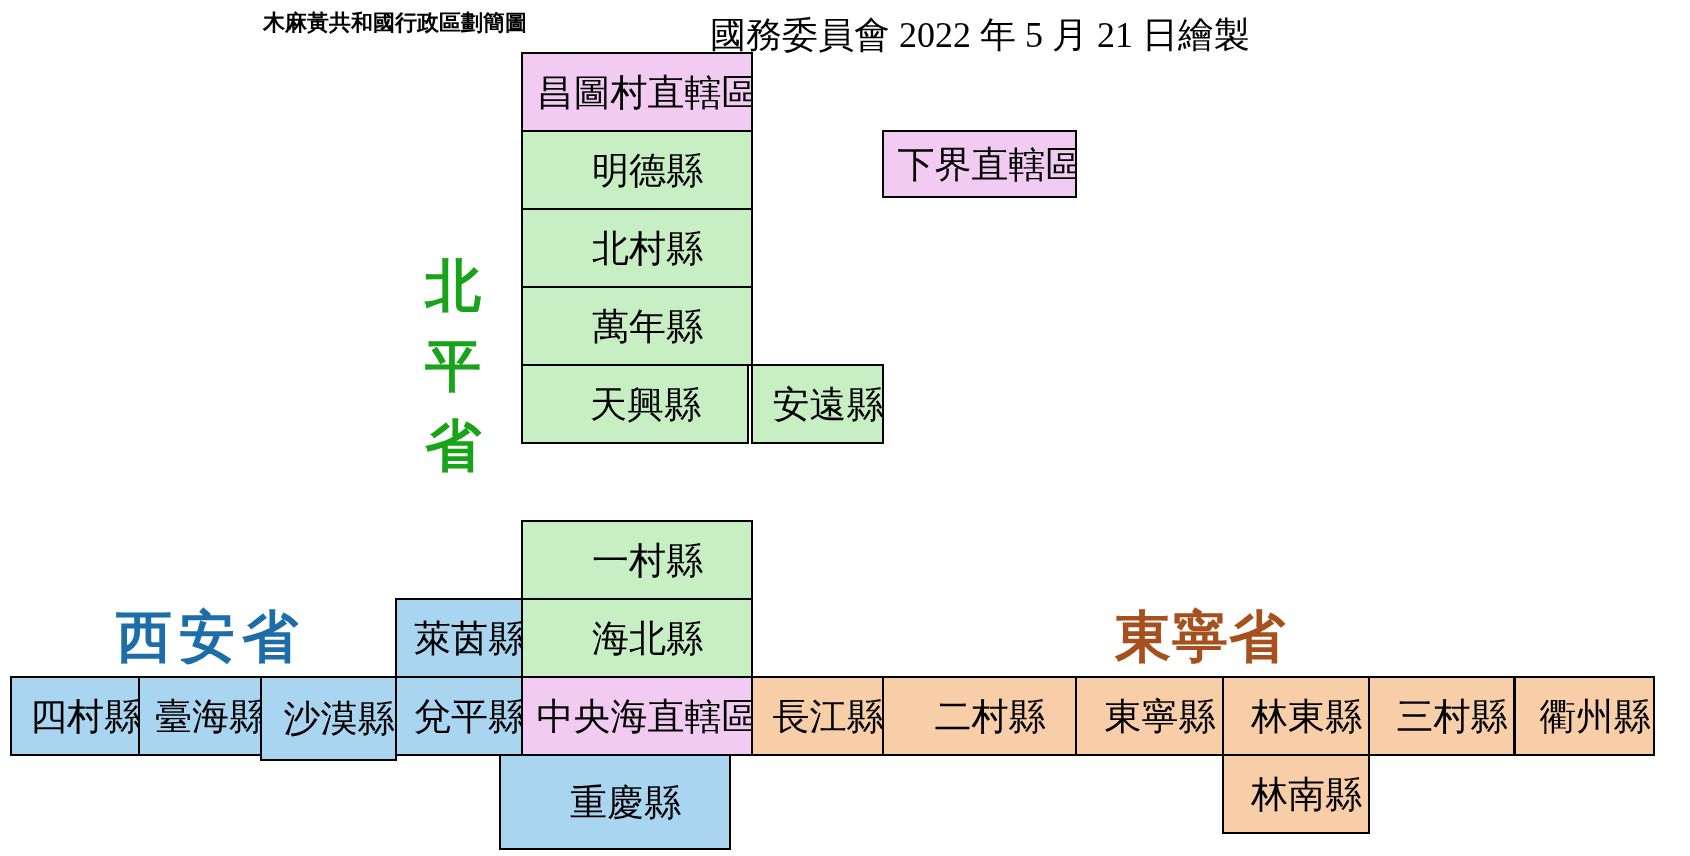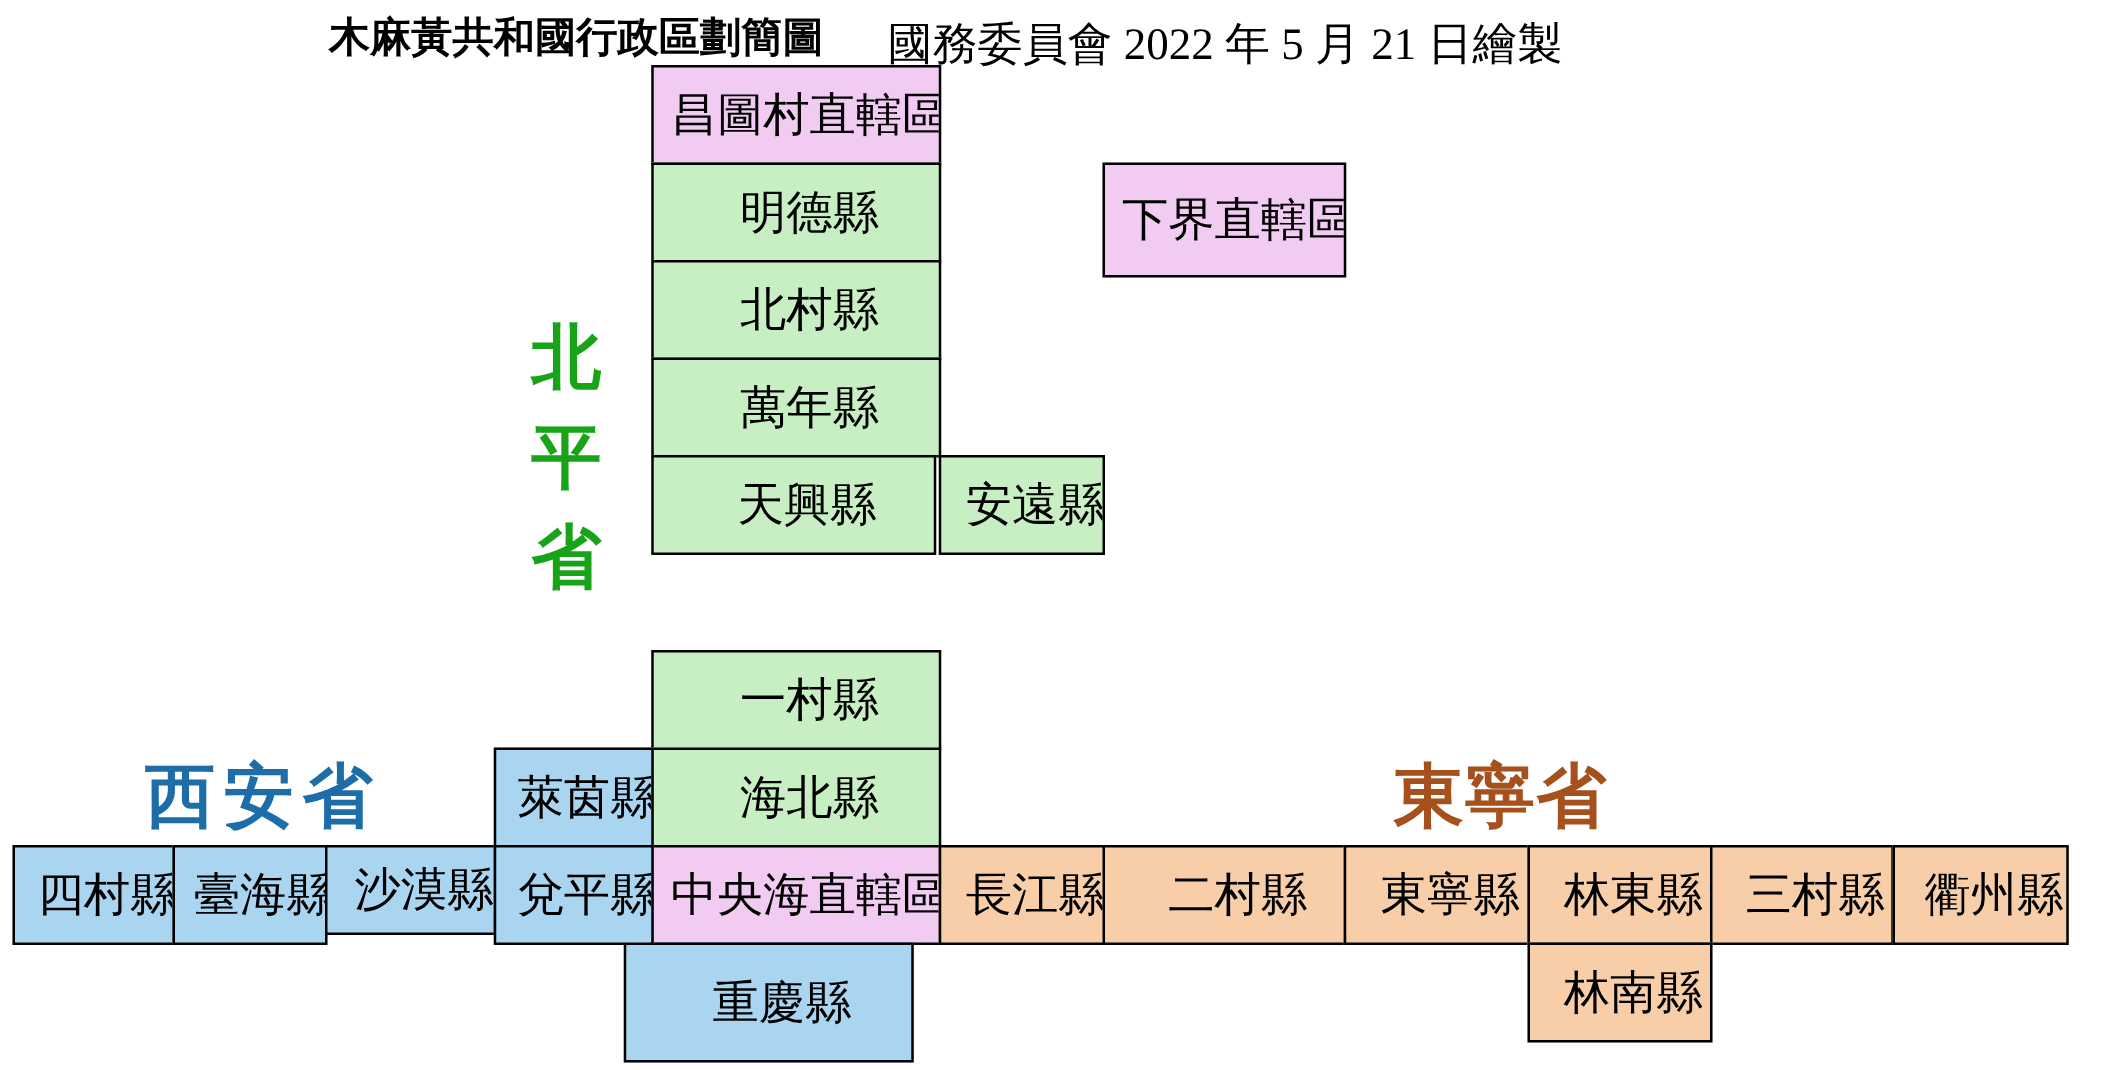--- a/index.html
+++ b/index.html
@@ -13,21 +13,21 @@
     height: 856px;
     background: var(--background, #fff);
     font-family: "Liberation Serif", serif;
     color: var(--text, #000);
     overflow: hidden;
   }
   .title {
     position: absolute;
     left: 263px;
     top: 8px;
-    font-size: 33px;
+    font-size: 22px;
     font-weight: bold;
     white-space: nowrap;
   }
   .credit {
     position: absolute;
     left: 710px;
     top: 11px;
     font-size: 36px;
     white-space: nowrap;
   }
@@ -81,26 +81,26 @@
   <div class="box green" style="left:521px; top:130px; width:232px; height:80px">明德縣</div>
   <div class="box green" style="left:521px; top:208px; width:232px; height:80px">北村縣</div>
   <div class="box green" style="left:521px; top:286px; width:232px; height:80px">萬年縣</div>
   <div class="box green" style="left:521px; top:364px; width:228px; height:80px">天興縣</div>
   <div class="box green" style="left:751px; top:364px; width:133px; height:80px">安遠縣</div>
   <div class="box green" style="left:521px; top:598px; width:232px; height:80px">海北縣</div>
   <div class="box green" style="left:521px; top:520px; width:232px; height:80px">一村縣</div>
   <div class="box pink" style="left:521px; top:676px; width:232px; height:80px">中央海直轄區</div>
   <div class="box blue" style="left:499px; top:754px; width:232px; height:96px">重慶縣</div>
 
-  <div class="box pink" style="left:882px; top:130px; width:195px; height:92px">下界直轄區</div>
+  <div class="box pink" style="left:882px; top:130px; width:195px; height:68px">下界直轄區</div>
 
   <div class="box blue" style="left:395px; top:598px; width:128px; height:80px">萊茵縣</div>
   <div class="box blue" style="left:10px;  top:676px; width:130px; height:80px">四村縣</div>
   <div class="box blue" style="left:138px; top:676px; width:124px; height:80px">臺海縣</div>
-  <div class="box blue" style="left:260px; top:676px; width:137px; height:72px">沙漠縣</div>
+  <div class="box blue" style="left:260px; top:676px; width:137px; height:85px">沙漠縣</div>
   <div class="box blue" style="left:395px; top:676px; width:128px; height:80px">兌平縣</div>
 
   <div class="box orange" style="left:882px;  top:676px; width:195px; height:80px">二村縣</div>
   <div class="box orange" style="left:751px;  top:676px; width:133px; height:80px">長江縣</div>
   <div class="box orange" style="left:1075px; top:676px; width:149px; height:80px">東寧縣</div>
   <div class="box orange" style="left:1222px; top:676px; width:148px; height:80px">林東縣</div>
   <div class="box orange" style="left:1368px; top:676px; width:147px; height:80px">三村縣</div>
   <div class="box orange" style="left:1514px; top:676px; width:141px; height:80px">衢州縣</div>
   <div class="box orange" style="left:1222px; top:754px; width:148px; height:80px">林南縣</div>
 

